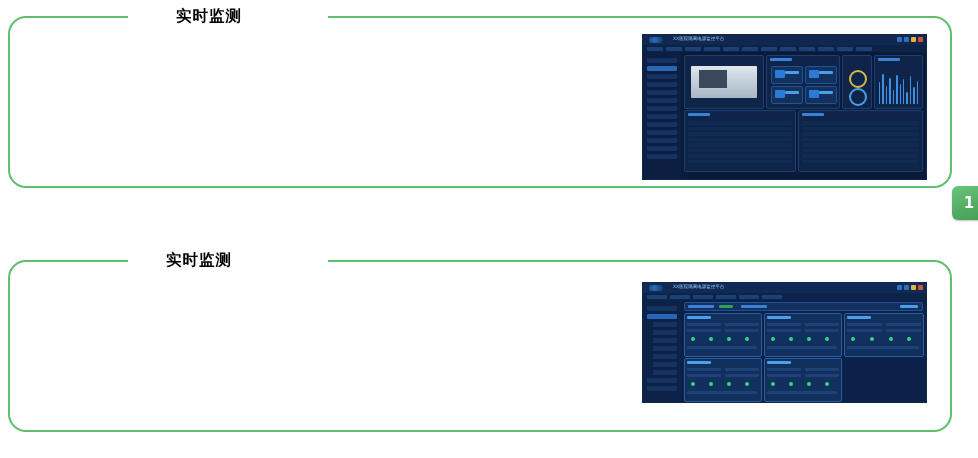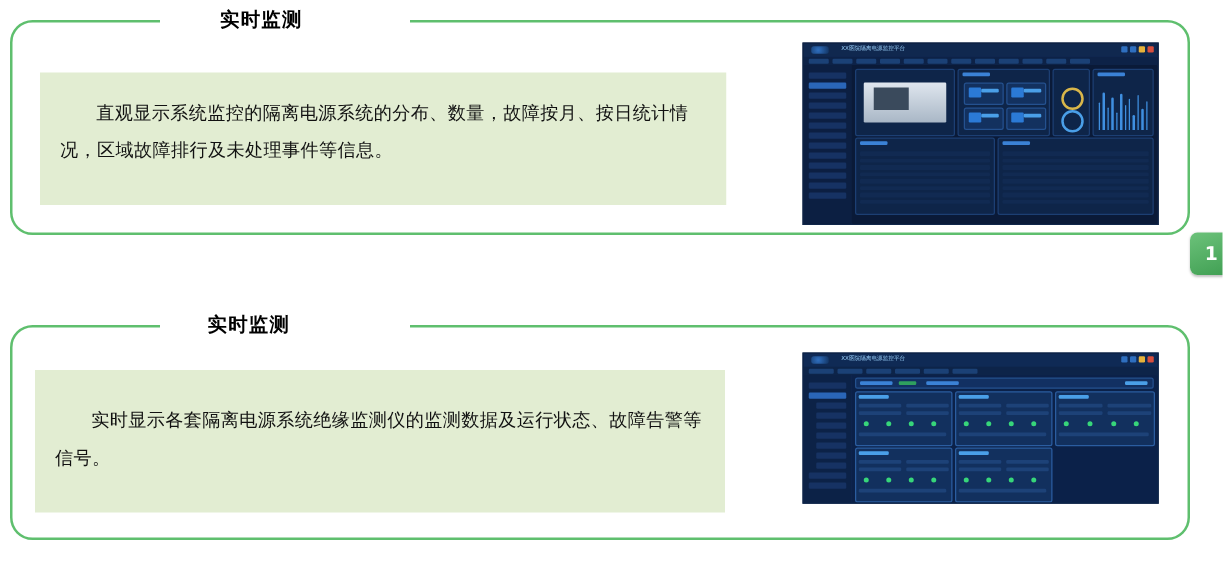--- a/index.html
+++ b/index.html
@@ -224,23 +224,20 @@
 </head>
 <body>
 
 <div class="page">
 
   <div class="section section-1">
     <div class="card"></div>
     <div class="title-notch s1-notch"></div>
     <div class="section-title s1-title">实时监测</div>
 
-    <div class="text-panel s1-text">
-      <p>直观显示系统监控的隔离电源系统的分布、数量，故障按月、按日统计情况，区域故障排行及未处理事件等信息。</p>
-    </div>
 
     <div class="thumb s1-thumb">
       <div class="t-topbar">
         <div class="t-logo"></div>
         <div class="t-title">XX医院隔离电源监控平台</div>
         <div class="t-winbtns">
           <i style="background:#2f6fbf"></i>
           <i style="background:#2f6fbf"></i>
           <i style="background:#e8b33a"></i>
           <i style="background:#d94f3d"></i>
@@ -356,23 +353,20 @@
     </div>
 
     <div class="page-badge badge-1">1</div>
   </div>
 
   <div class="section section-2">
     <div class="card"></div>
     <div class="title-notch s2-notch"></div>
     <div class="section-title s2-title">实时监测</div>
 
-    <div class="text-panel s2-text">
-      <p>实时显示各套隔离电源系统绝缘监测仪的监测数据及运行状态、故障告警等信号。</p>
-    </div>
 
     <div class="thumb s2-thumb" style="background:#0b2248;">
       <div class="t-topbar" style="background:#0f2a55;">
         <div class="t-logo"></div>
         <div class="t-title">XX医院隔离电源监控平台</div>
         <div class="t-winbtns">
           <i style="background:#2f6fbf"></i>
           <i style="background:#2f6fbf"></i>
           <i style="background:#e8b33a"></i>
           <i style="background:#d94f3d"></i>

